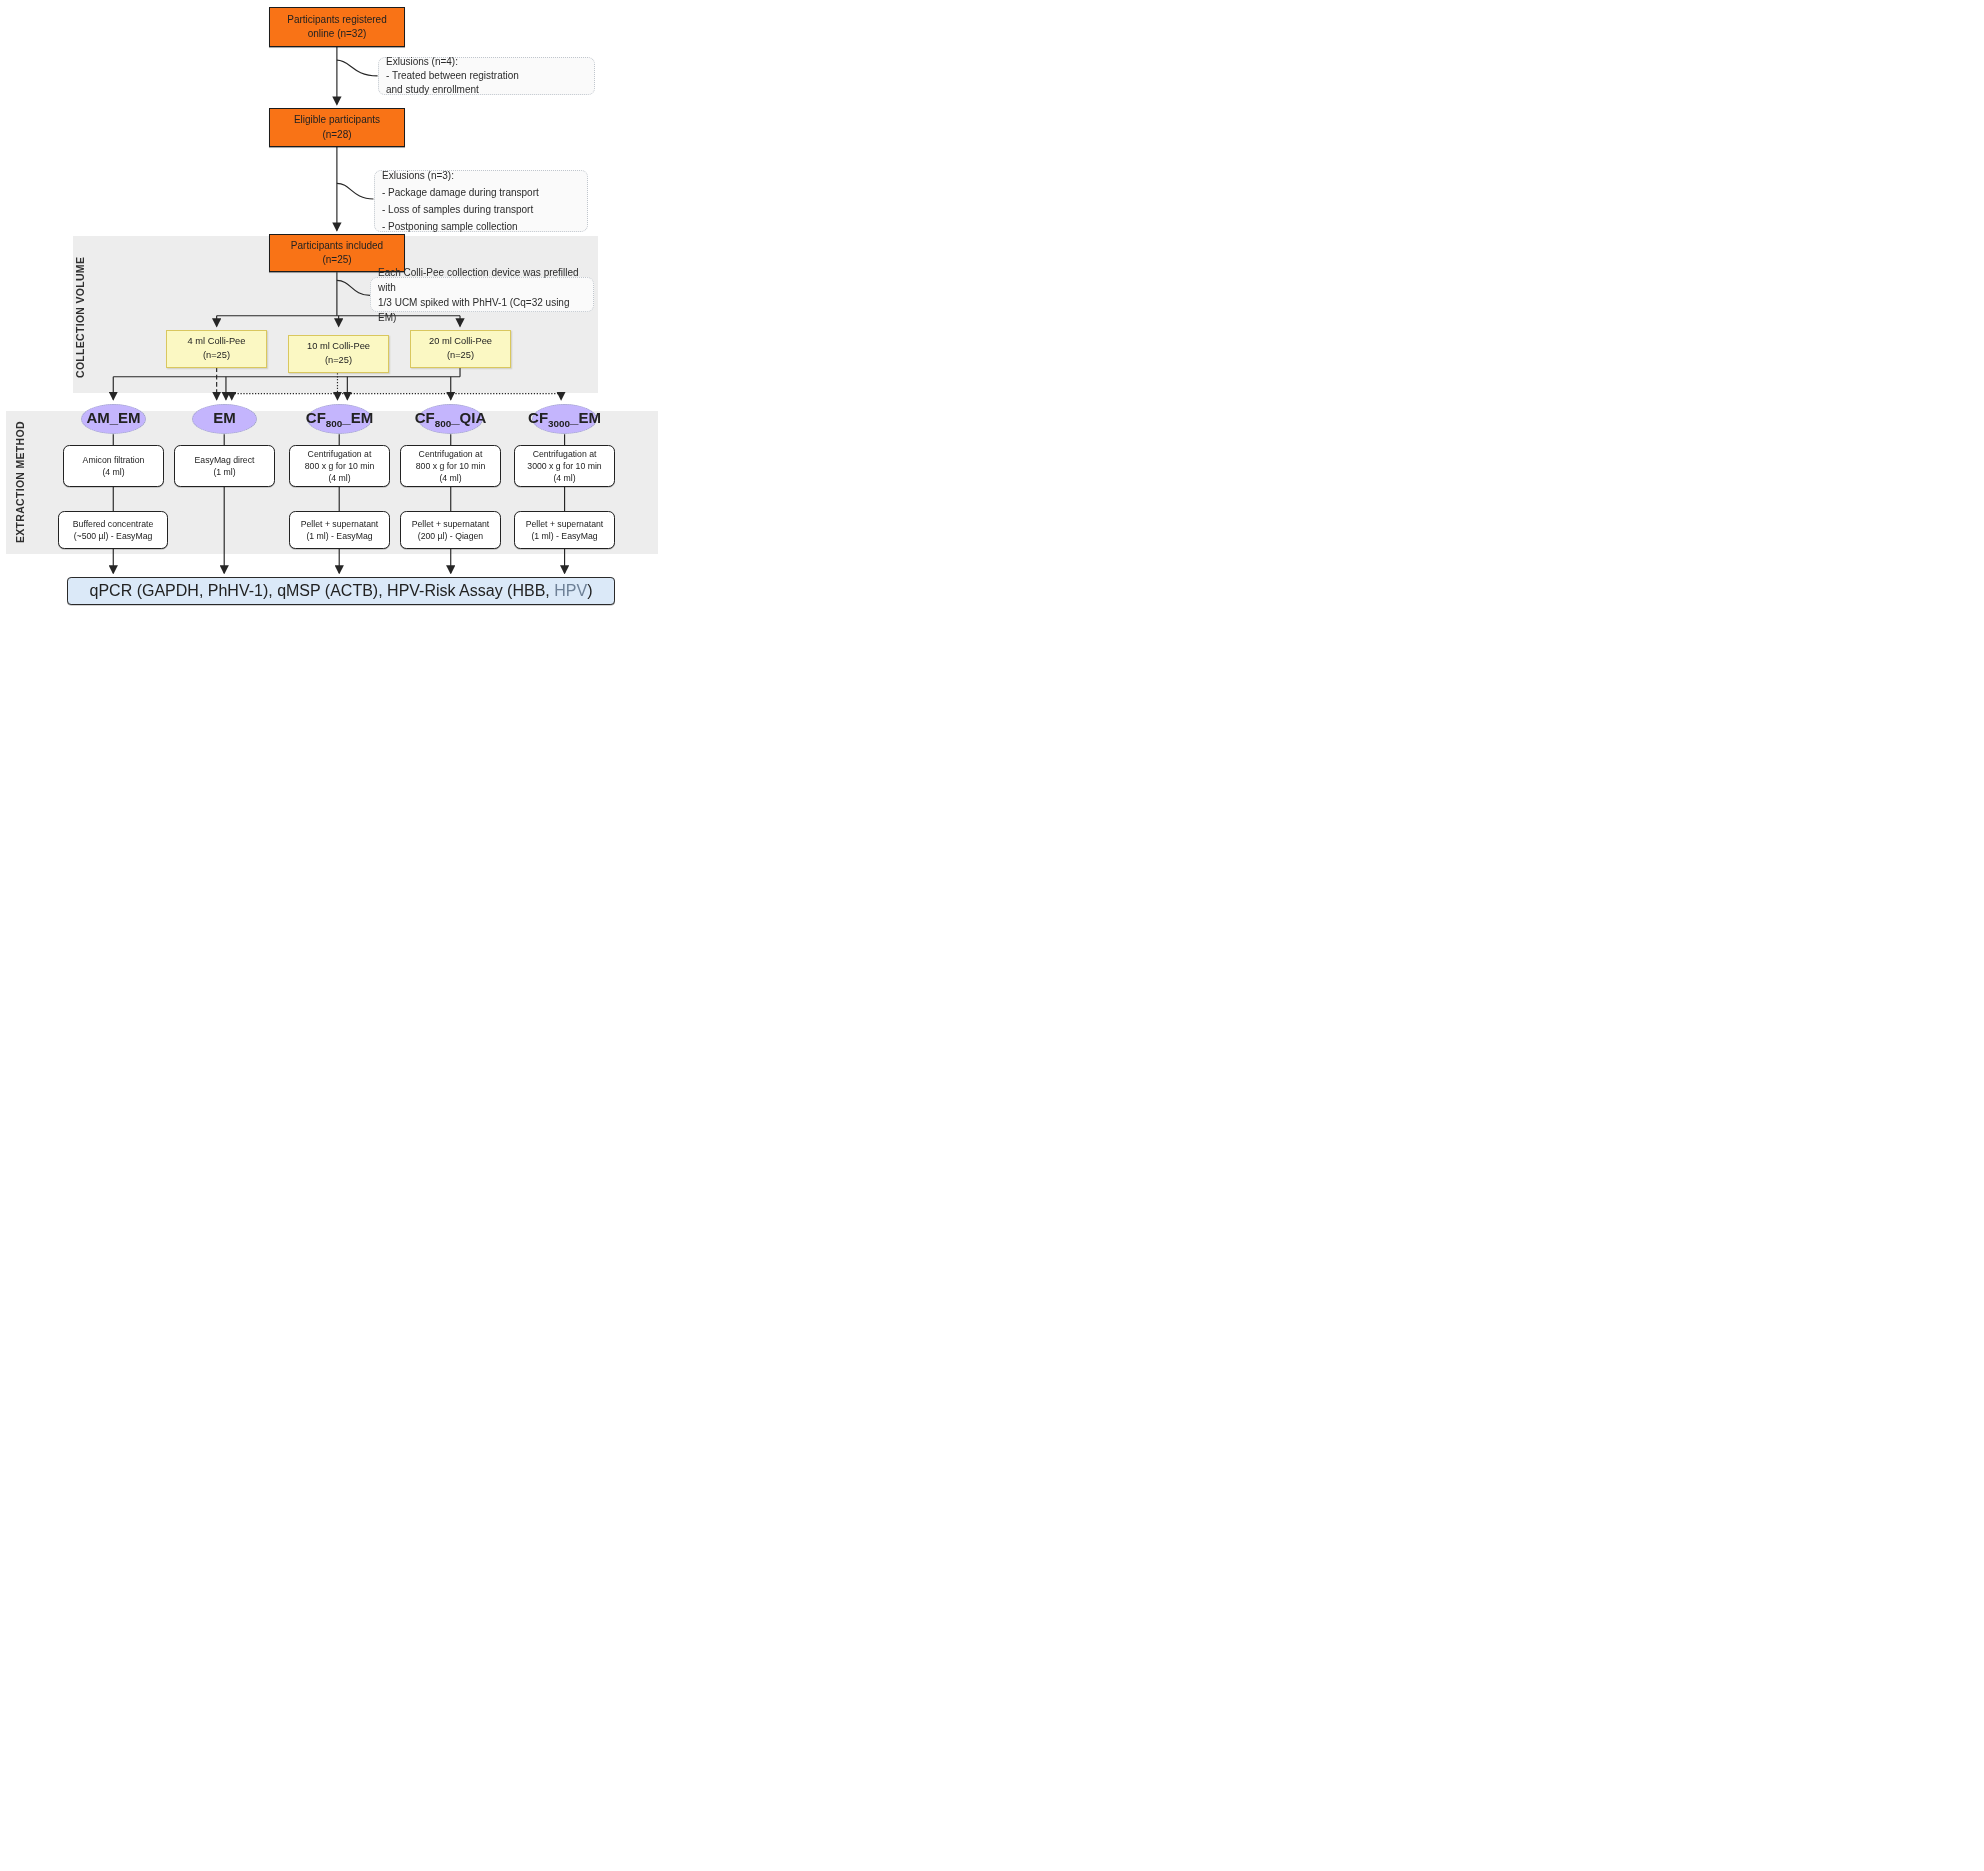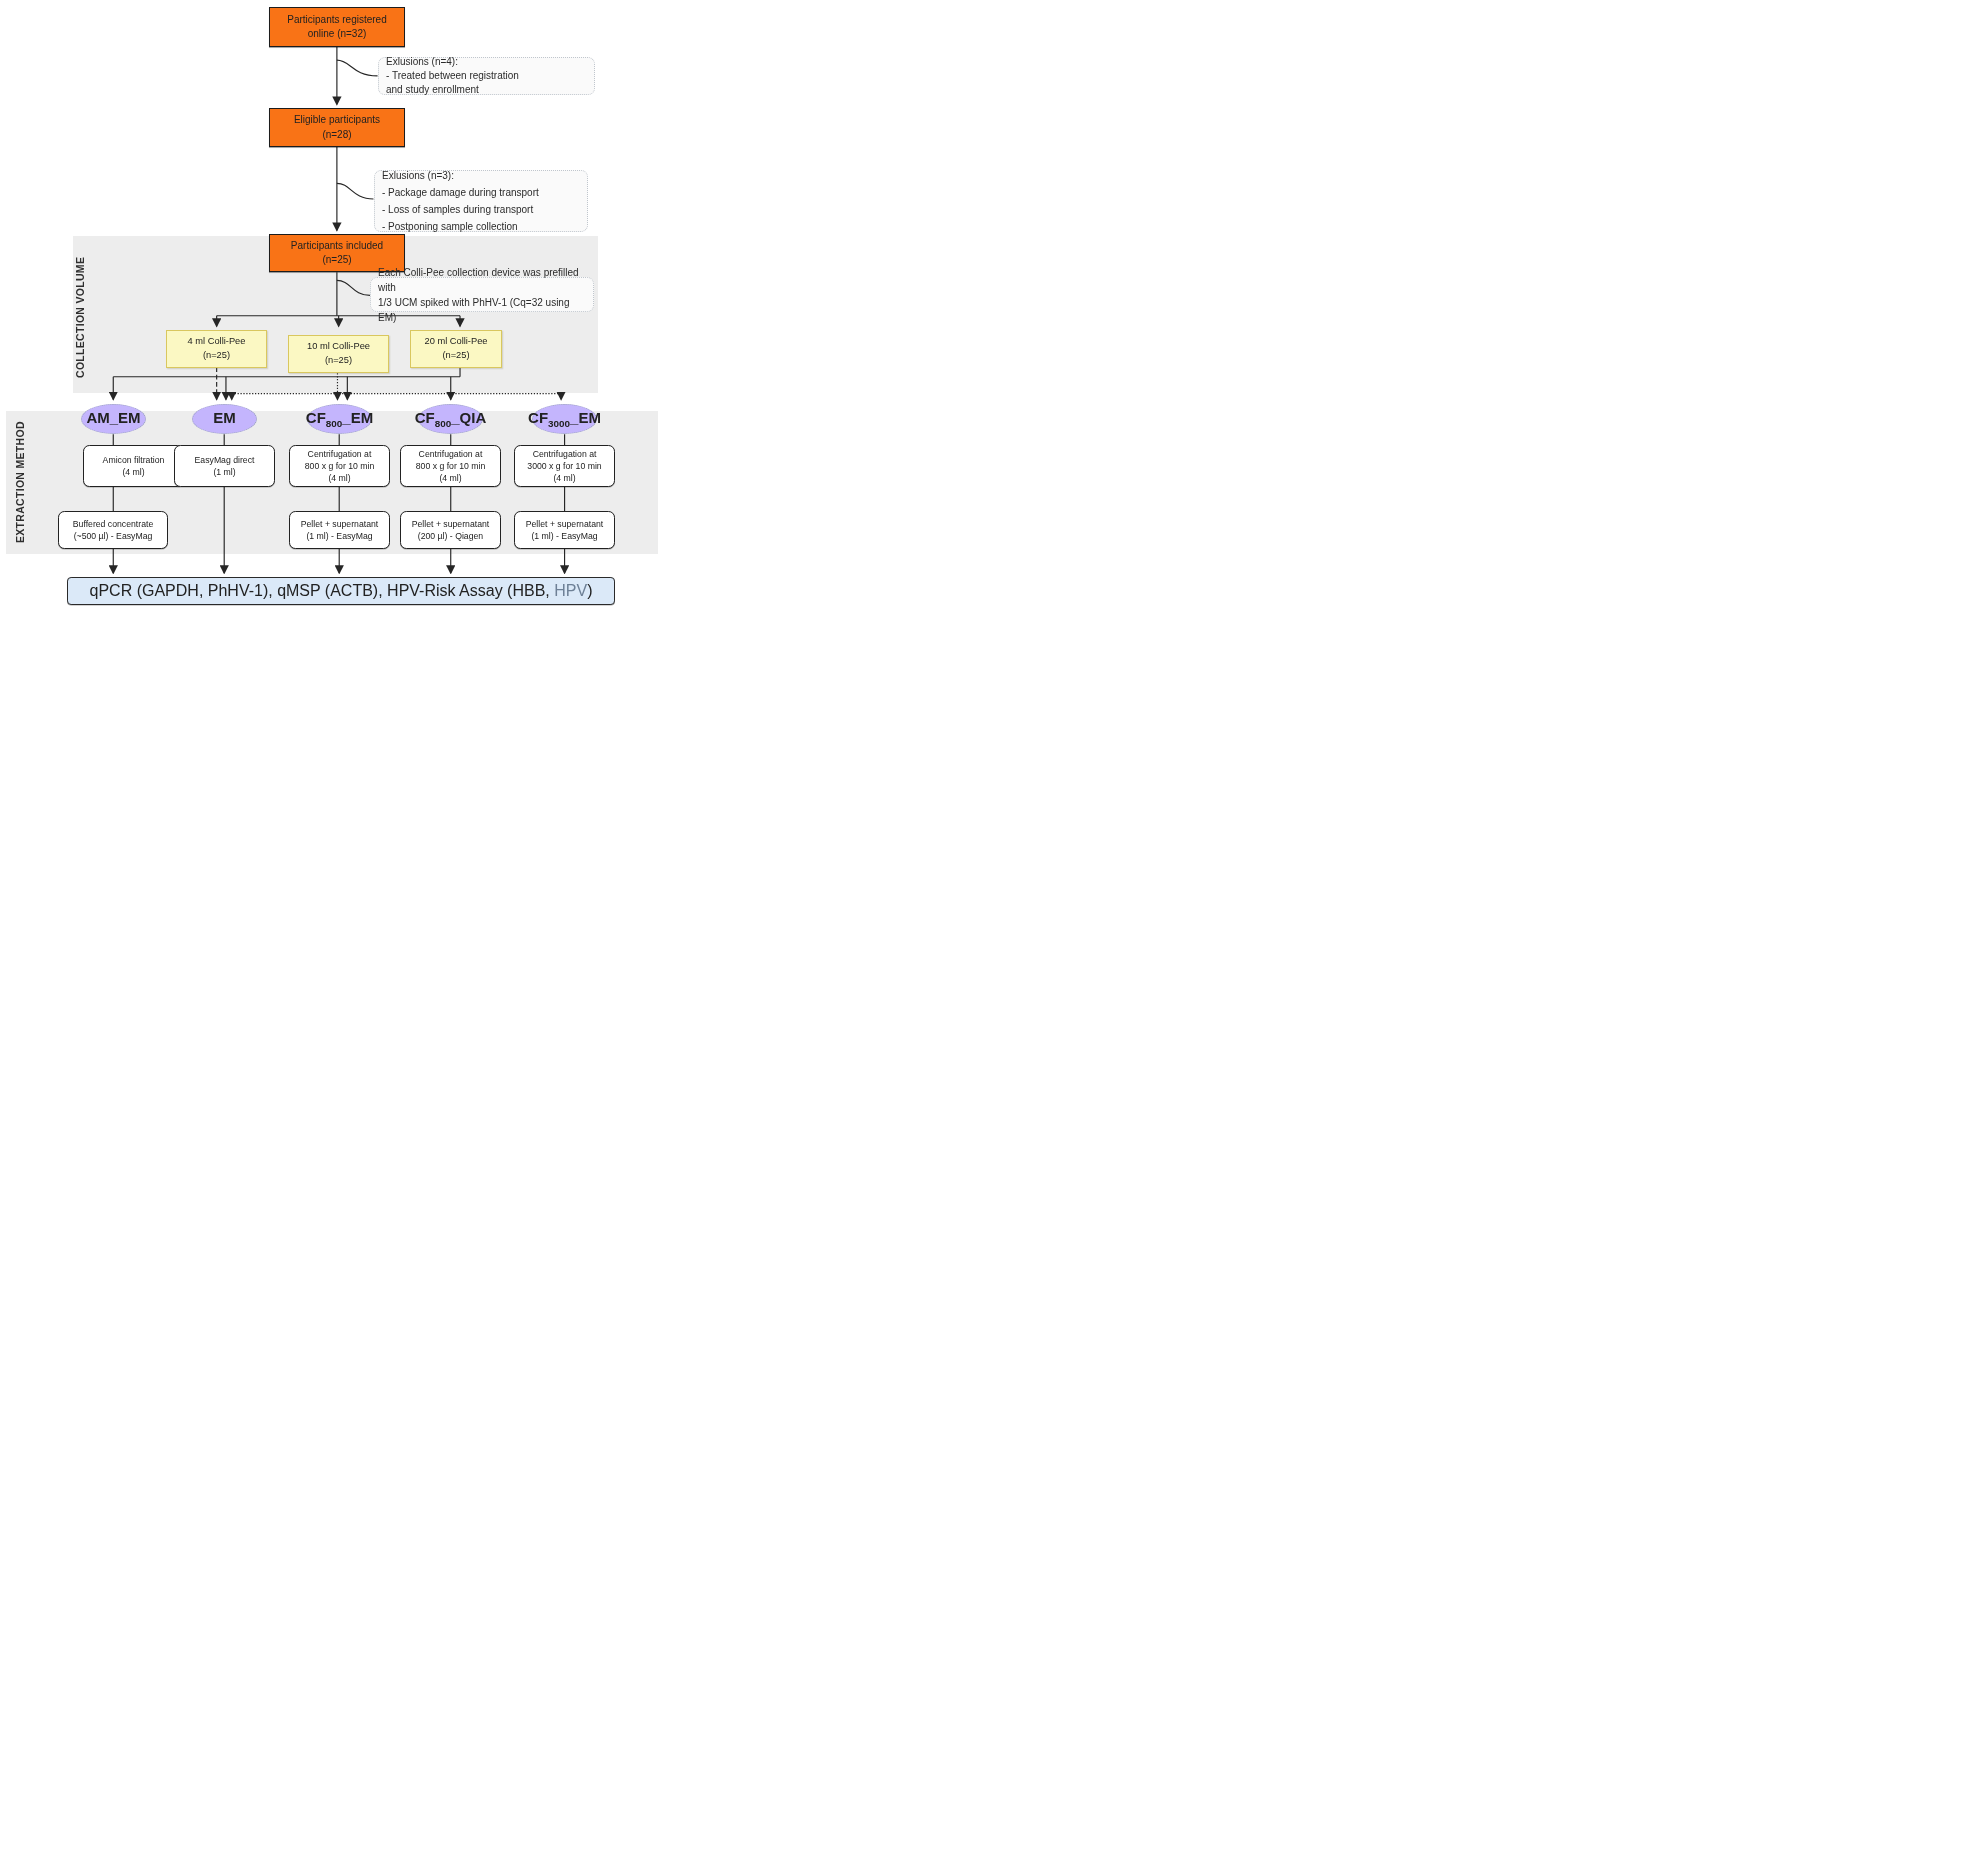--- a/index.html
+++ b/index.html
@@ -99,40 +99,40 @@
 - Postponing sample collection</div>
   <div class="node mainbox" style="left:269px;top:234px;width:136px;height:38px;">Participants included
 (n=25)</div>
   <div class="node note note3" style="left:370px;top:277px;width:224px;height:35px;">Each Colli-Pee collection device was prefilled with
 1/3 UCM spiked with PhHV-1 (Cq=32 using EM)</div>
 
   <div class="node yellowbox" style="left:166px;top:330px;width:101px;height:38px;">4 ml Colli-Pee
 (n=25)</div>
   <div class="node yellowbox" style="left:288px;top:335px;width:101px;height:38px;">10 ml Colli-Pee
 (n=25)</div>
-  <div class="node yellowbox" style="left:410px;top:330px;width:92px;height:38px;">20 ml Colli-Pee
+  <div class="node yellowbox" style="left:410px;top:330px;width:101px;height:38px;">20 ml Colli-Pee
 (n=25)</div>
 
   <div class="node ellipse" style="left:81px;top:404px;width:65px;height:30px;">
     <span><span>AM_EM</span><sub></sub><span></span></span>
   </div>
   <div class="node ellipse" style="left:192px;top:404px;width:65px;height:30px;">
     <span><span>EM</span><sub></sub><span></span></span>
   </div>
   <div class="node ellipse" style="left:307px;top:404px;width:65px;height:30px;">
     <span><span>CF</span><sub>800</sub><span>_EM</span></span>
   </div>
   <div class="node ellipse" style="left:418px;top:404px;width:65px;height:30px;">
     <span><span>CF</span><sub>800</sub><span>_QIA</span></span>
   </div>
   <div class="node ellipse" style="left:532px;top:404px;width:65px;height:30px;">
     <span><span>CF</span><sub>3000</sub><span>_EM</span></span>
   </div>
 
-  <div class="node methodbox" style="left:63px;top:445px;width:101px;height:42px;margin-left:20px;">Amicon filtration
+  <div class="node methodbox" style="left:63px;top:445px;width:101px;height:42px;">Amicon filtration
 (4 ml)</div>
   <div class="node methodbox" style="left:174px;top:445px;width:101px;height:42px;">EasyMag direct
 (1 ml)</div>
   <div class="node methodbox" style="left:289px;top:445px;width:101px;height:42px;">Centrifugation at
 800 x g for 10 min
 (4 ml)</div>
   <div class="node methodbox" style="left:400px;top:445px;width:101px;height:42px;">Centrifugation at
 800 x g for 10 min
 (4 ml)</div>
   <div class="node methodbox" style="left:514px;top:445px;width:101px;height:42px;">Centrifugation at

